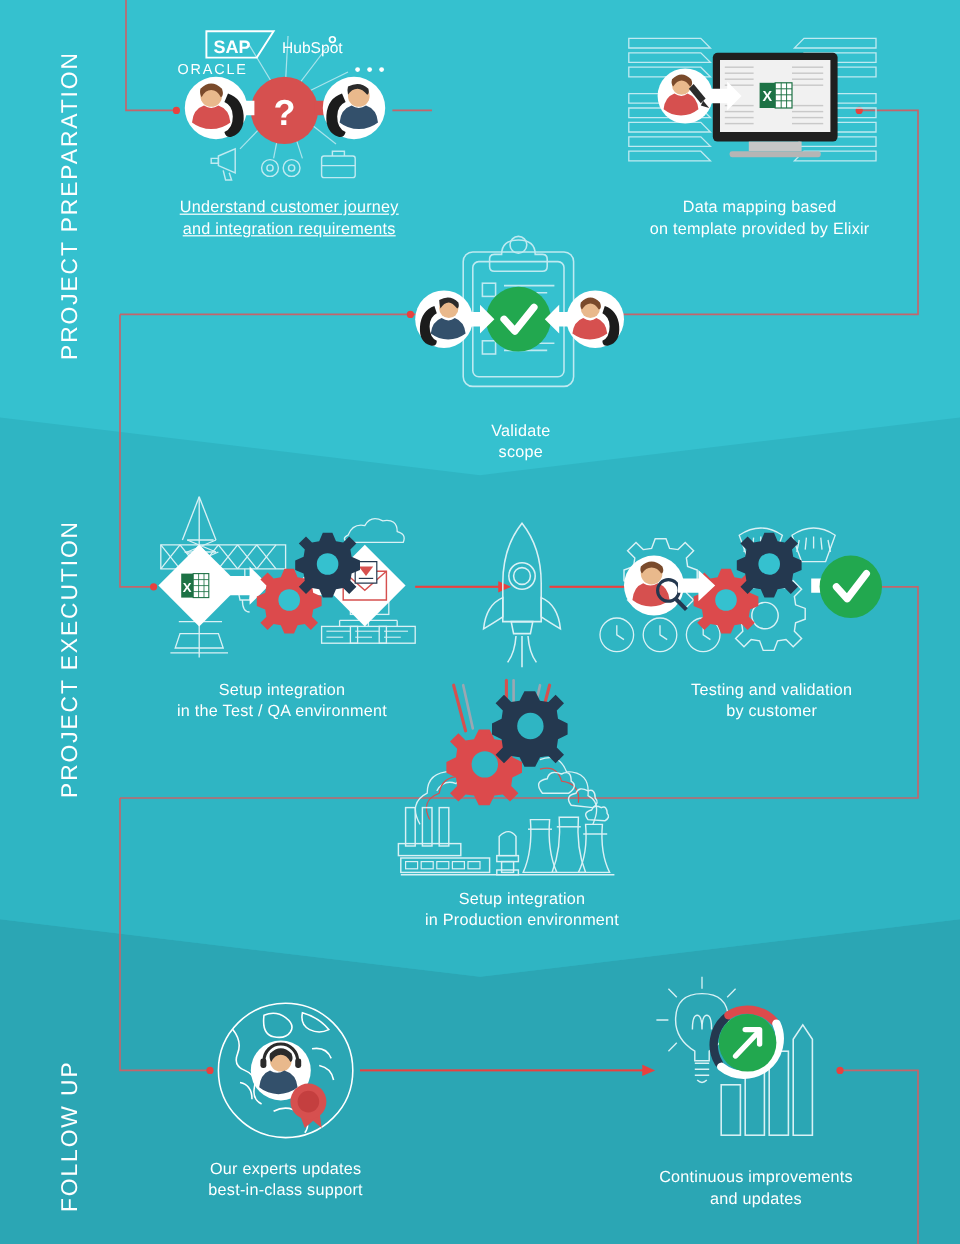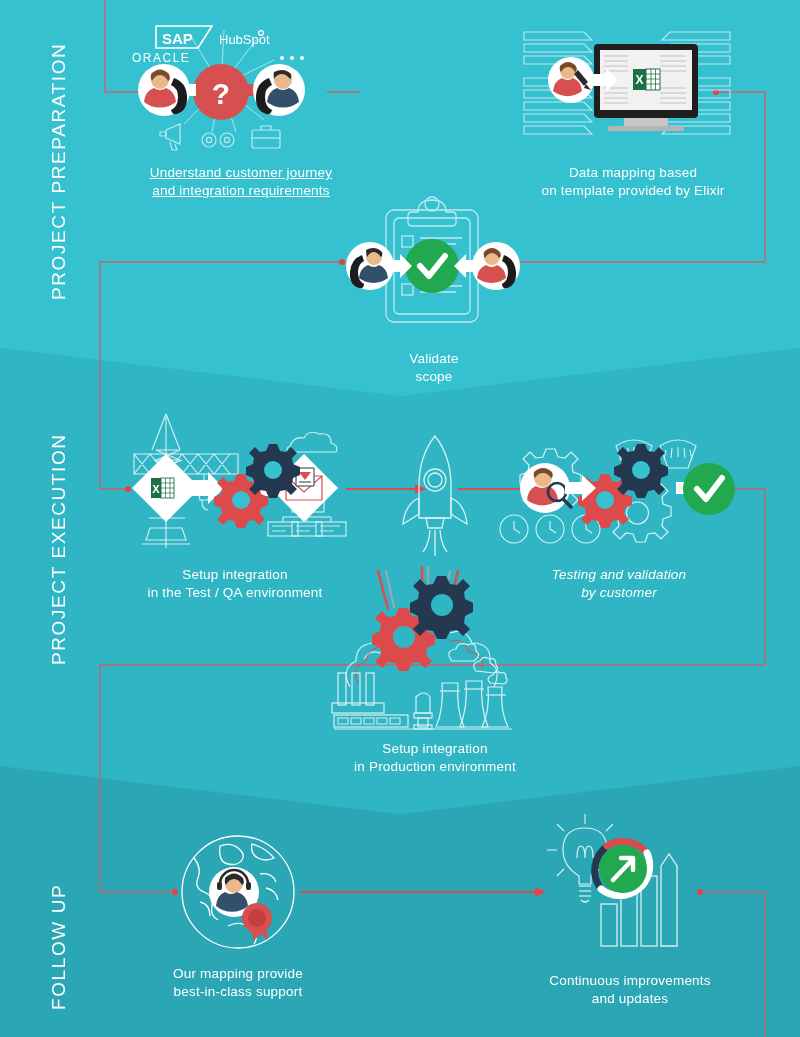--- a/index.html
+++ b/index.html
@@ -82,21 +82,21 @@
         <path d="M528,485.5 L536,489 L528,492.5 Z"></path>
       <path d="M300,892 L536,892"></path>
         <path d="M536,888.5 L544,892 L536,895.5 Z"></path>
     </g>
   </svg>
 
   <div class="vlabel" style="left:48px;top:300px;">PROJECT PREPARATION</div>
   <div class="vlabel" style="left:48px;top:665px;">PROJECT EXECUTION</div>
   <div class="vlabel" style="left:48px;top:1010px;">FOLLOW UP</div>
 
-  <div class="node" style="left:124px;top:8px;width:200px;height:150px;text-align:right;">
+  <div class="node" style="left:140px;top:8px;width:200px;height:150px;text-align:right;">
     <svg width="200" height="150" viewBox="0 0 200 150">
 
       <g stroke="#bfeaf1" stroke-width="1" fill="none" opacity=".85">
         <line x1="97" y1="78" x2="68" y2="30"></line>
         <line x1="97" y1="78" x2="100" y2="22"></line>
         <line x1="97" y1="78" x2="132" y2="32"></line>
         <line x1="97" y1="78" x2="150" y2="52"></line>
         <line x1="97" y1="78" x2="60" y2="116"></line>
         <line x1="97" y1="78" x2="88" y2="124"></line>
         <line x1="97" y1="78" x2="112" y2="124"></line>
@@ -422,21 +422,21 @@
       </g>
 
       <path d="M176,62 L190,62 L190,55 L204,68 L190,81 L190,74 L176,74 Z" fill="#ffffff"></path>
 
       <g>
         <circle cx="209" cy="69" r="26" fill="#22a84f"></circle>
         <path d="M197,69 L206,79 L222,58" fill="none" stroke="#ffffff" stroke-width="6" stroke-linecap="round" stroke-linejoin="round"></path>
       </g>
     </svg>
   </div>
-  <div class="caption" style="left:504px;top:566px;width:230px;font-style:italic;">Testing and validation
+  <div class="caption" style="left:528px;top:566px;width:230px;">Testing and validation
 by customer</div>
 
   <div class="node" style="left:390px;top:432px;width:90px;height:130px;">
     <svg width="90" height="130" viewBox="0 0 90 130">
       <g stroke="#d9f1f5" stroke-width="1.3" fill="none">
         <path d="M45,4 q16,20 16,50 l0,32 l-32,0 l0,-32 q0,-30 16,-50Z"></path>
         <circle cx="45" cy="48" r="11"></circle>
           <circle cx="45" cy="48" r="7"></circle>
         <path d="M29,66 q-14,6 -16,26 q10,-6 16,-10Z"></path>
         <path d="M61,66 q14,6 16,26 q-10,-6 -16,-10Z"></path>
@@ -540,21 +540,21 @@
         <rect x="70" y="52" width="5" height="8" rx="2" fill="#2b2b2b"></rect>
       </g>
 
       <g>
         <path d="M72,94 L78,110 L85,104 L92,110 L90,94 Z" fill="#d6504f"></path>
         <circle cx="81" cy="88" r="15" fill="#d6504f"></circle>
         <circle cx="81" cy="88" r="9" fill="#c43f3f"></circle>
       </g>
     </svg>
   </div>
-  <div class="caption" style="left:158px;top:965px;width:160px;">Our mapping provide
+  <div class="caption" style="left:158px;top:965px;width:160px;">Our experts updates
 best-in-class support</div>
 
   <div class="node" style="left:535px;top:812px;width:160px;height:140px;">
     <svg width="160" height="140" viewBox="0 0 160 140">
 
       <g stroke="#d9f1f5" stroke-width="1.2" fill="none">
         <path d="M44,64 q-16,-10 -16,-26 q0,-22 22,-22 q22,0 22,22 q0,16 -16,26 l0,8 l-12,0Z"></path>
         <line x1="44" y1="74" x2="56" y2="74"></line>
         <line x1="44" y1="79" x2="56" y2="79"></line>
         <line x1="44" y1="84" x2="56" y2="84"></line>

